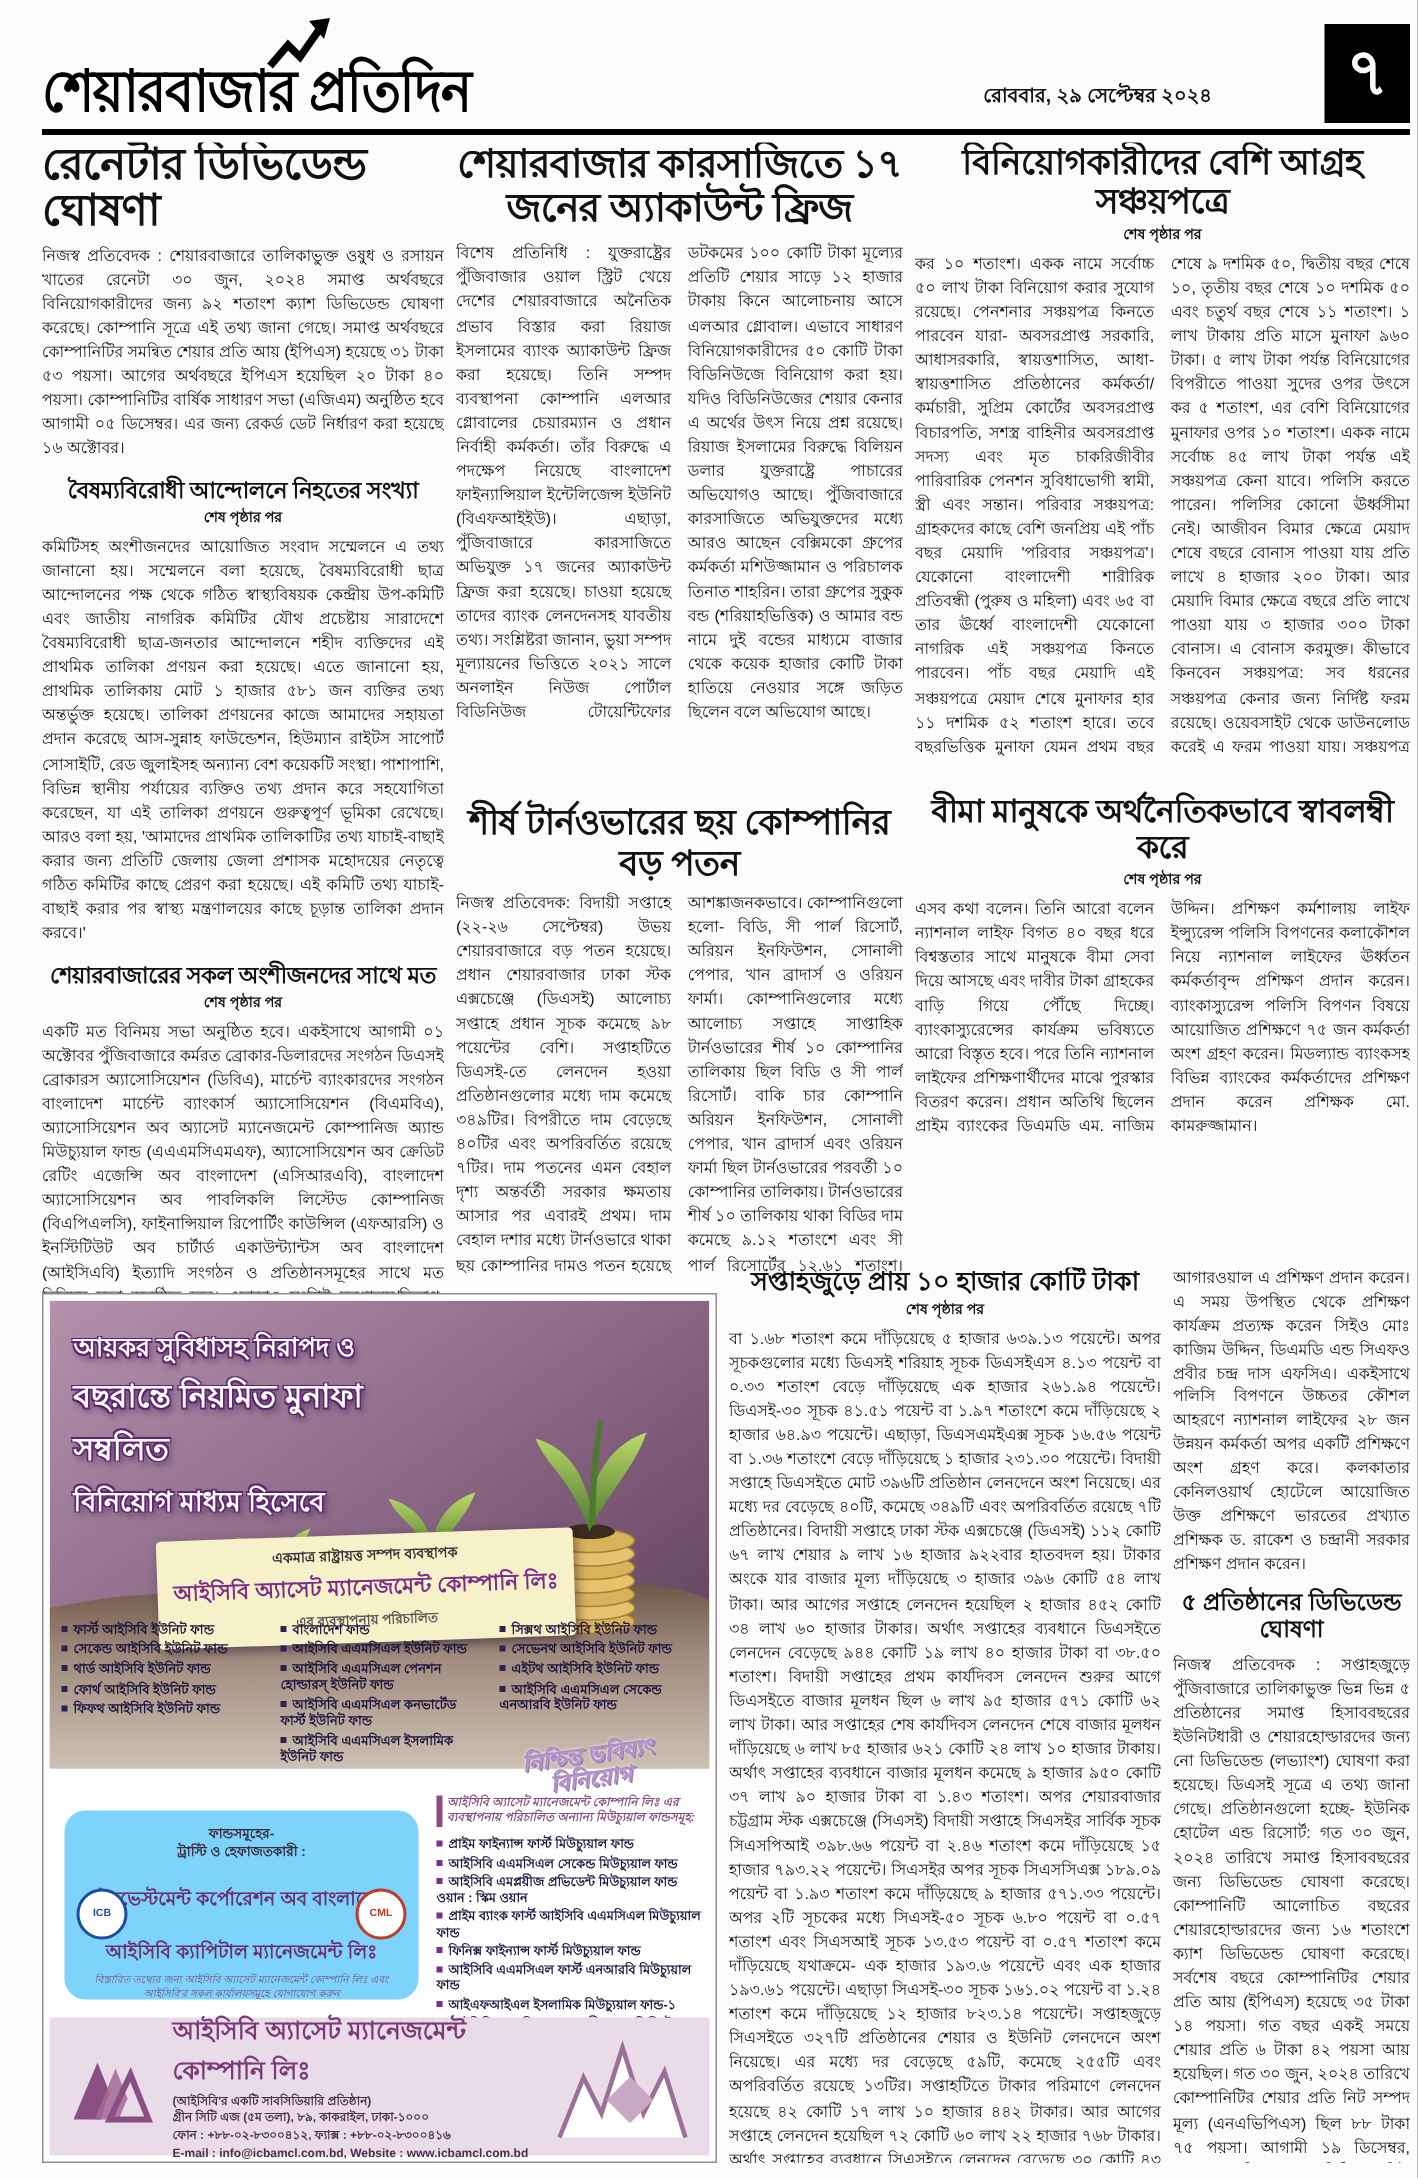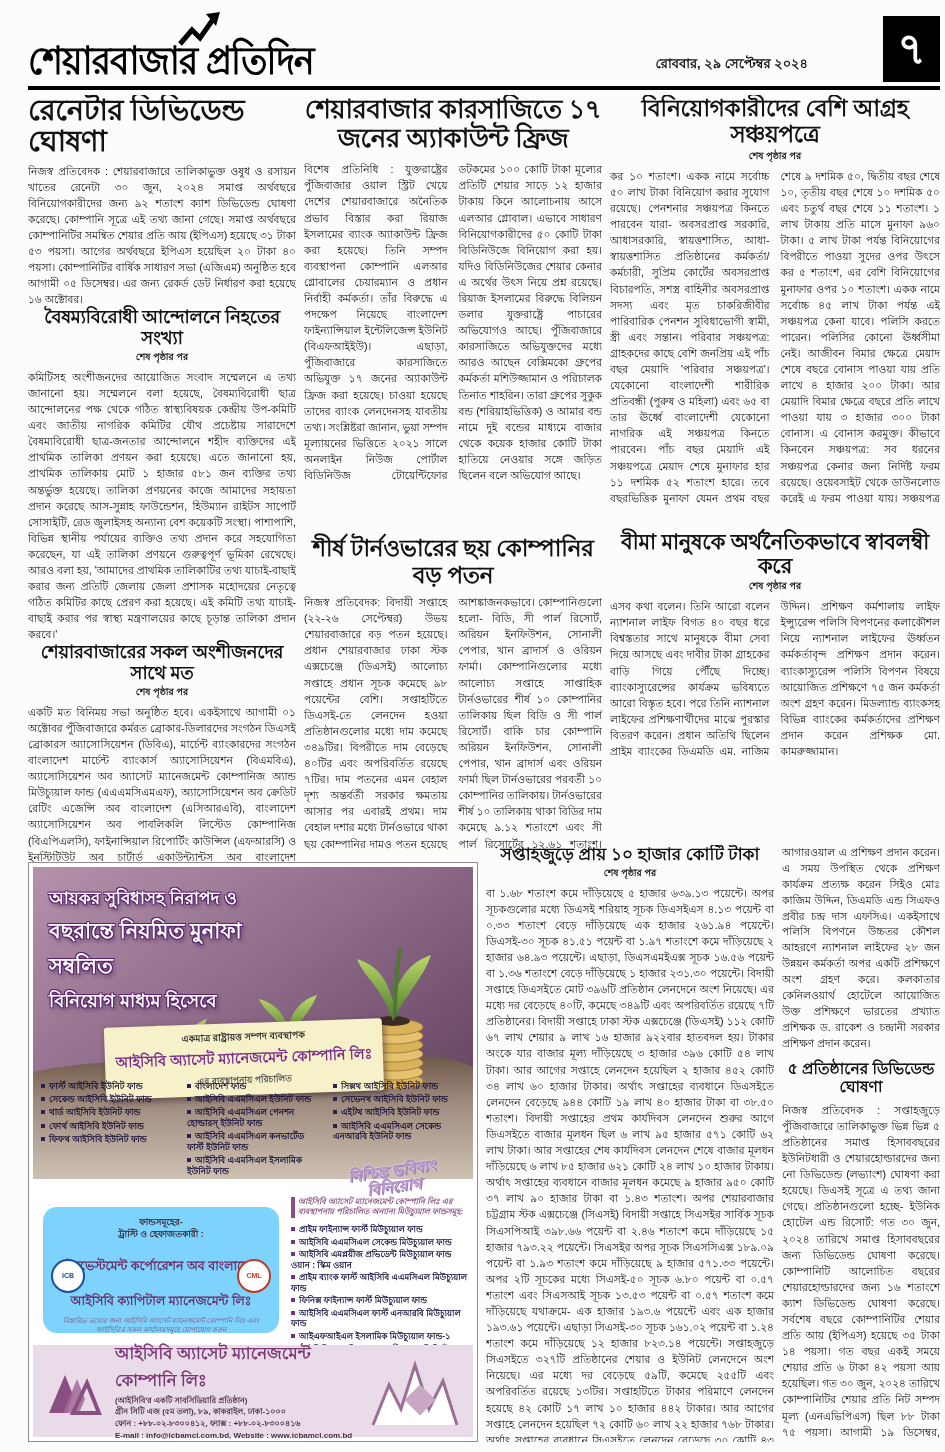--- a/index.html
+++ b/index.html
@@ -12,21 +12,21 @@
   .masthead-arrow{position:absolute;left:148px;top:2px;}
   .issue-date{position:absolute;right:132px;top:46px;font-size:13px;font-weight:700;}
   .page-no-box{position:absolute;right:0;top:8px;width:57px;height:66px;background:#000;
         color:#fff;text-align:center;}
   .page-no-box span{font-size:44px;font-weight:700;line-height:66px;}
   .head-rule{position:absolute;left:28px;top:86px;width:912px;height:4px;background:#000;}
   
   .col{position:absolute;overflow:hidden;}
   .h-xl{font-size:29px;font-weight:800;line-height:1.08;letter-spacing:-0.5px;}
   .h-lg{font-size:26px;font-weight:800;line-height:1.12;text-align:center;letter-spacing:-0.5px;}
-  .h-md{font-size:18px;font-weight:800;line-height:1.15;text-align:center;letter-spacing:-0.3px;}
+  .h-md{font-size:15px;font-weight:800;line-height:1.15;text-align:center;letter-spacing:-0.3px;margin-top:12px;}
   .h-sm{font-size:17px;font-weight:800;line-height:1.15;text-align:center;white-space:nowrap;}
   .h-xs{font-size:15.5px;font-weight:800;line-height:1.2;text-align:center;margin-top:8px;}
   .continued{font-size:9.5px;font-weight:700;text-align:center;margin:1px 0 4px 0;}
   .body-text{font-size:10.6px;line-height:1.52;text-align:justify;margin-top:5px;}
   .twocol{column-count:2;column-gap:11px;overflow:hidden;}
   
   .ad{position:absolute;left:28px;top:862px;width:450px;height:580px;border:1px solid #958b92;
       background:#fff;box-sizing:border-box;padding:4px;}
   .ad-inner{position:relative;width:440px;height:570px;}
   .ad-photo{position:absolute;left:0;top:0;width:440px;height:316px;overflow:hidden;}

